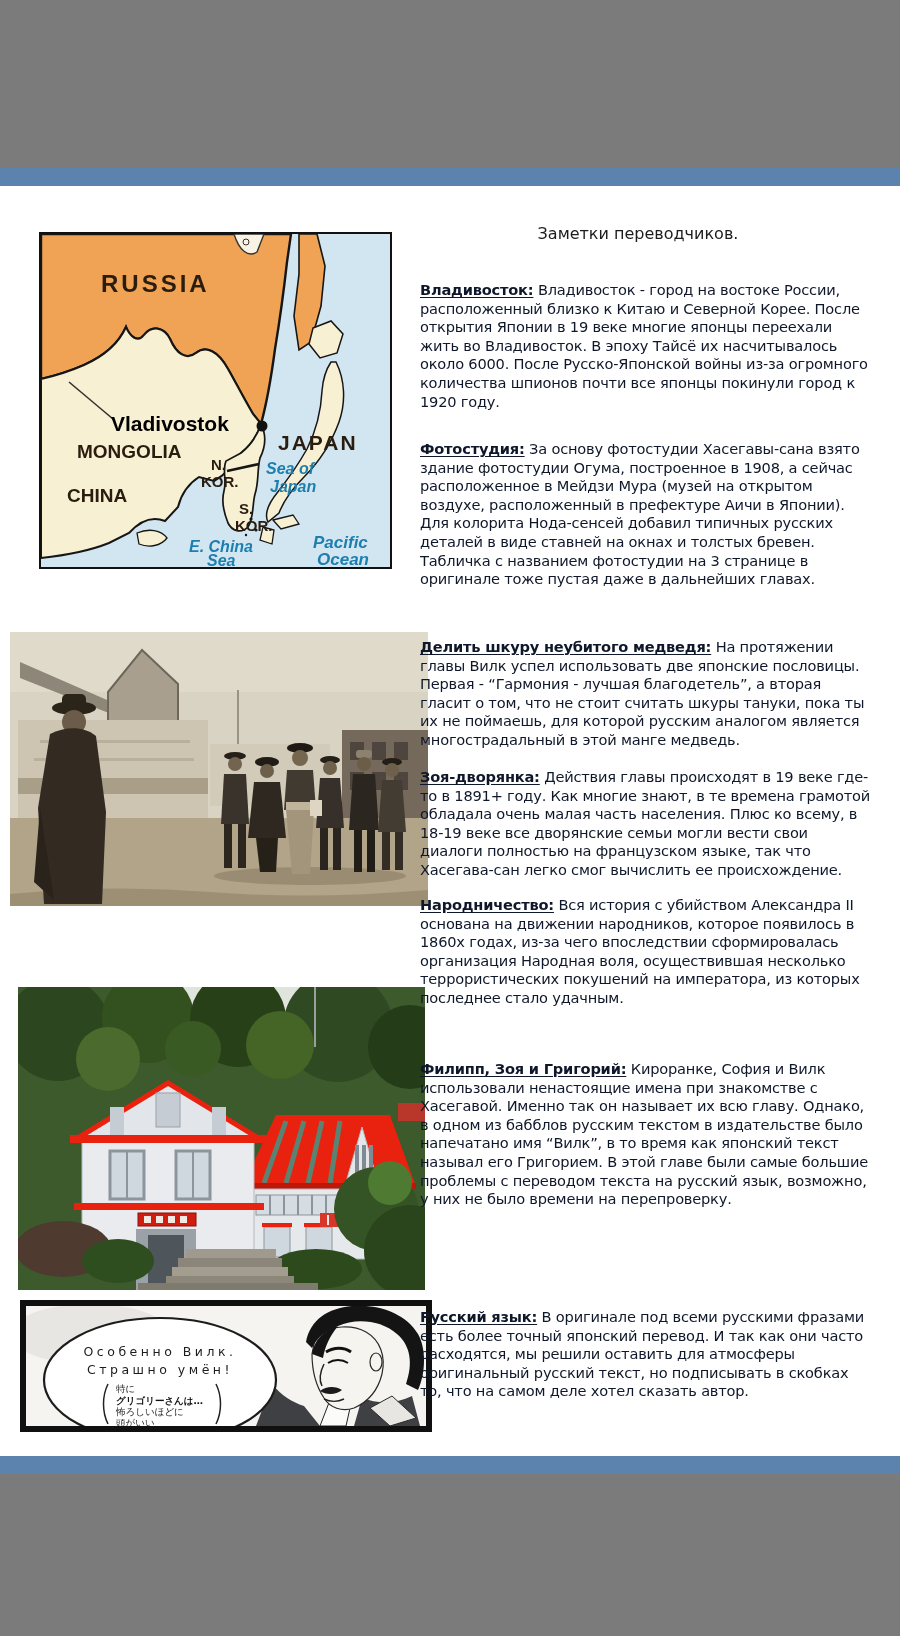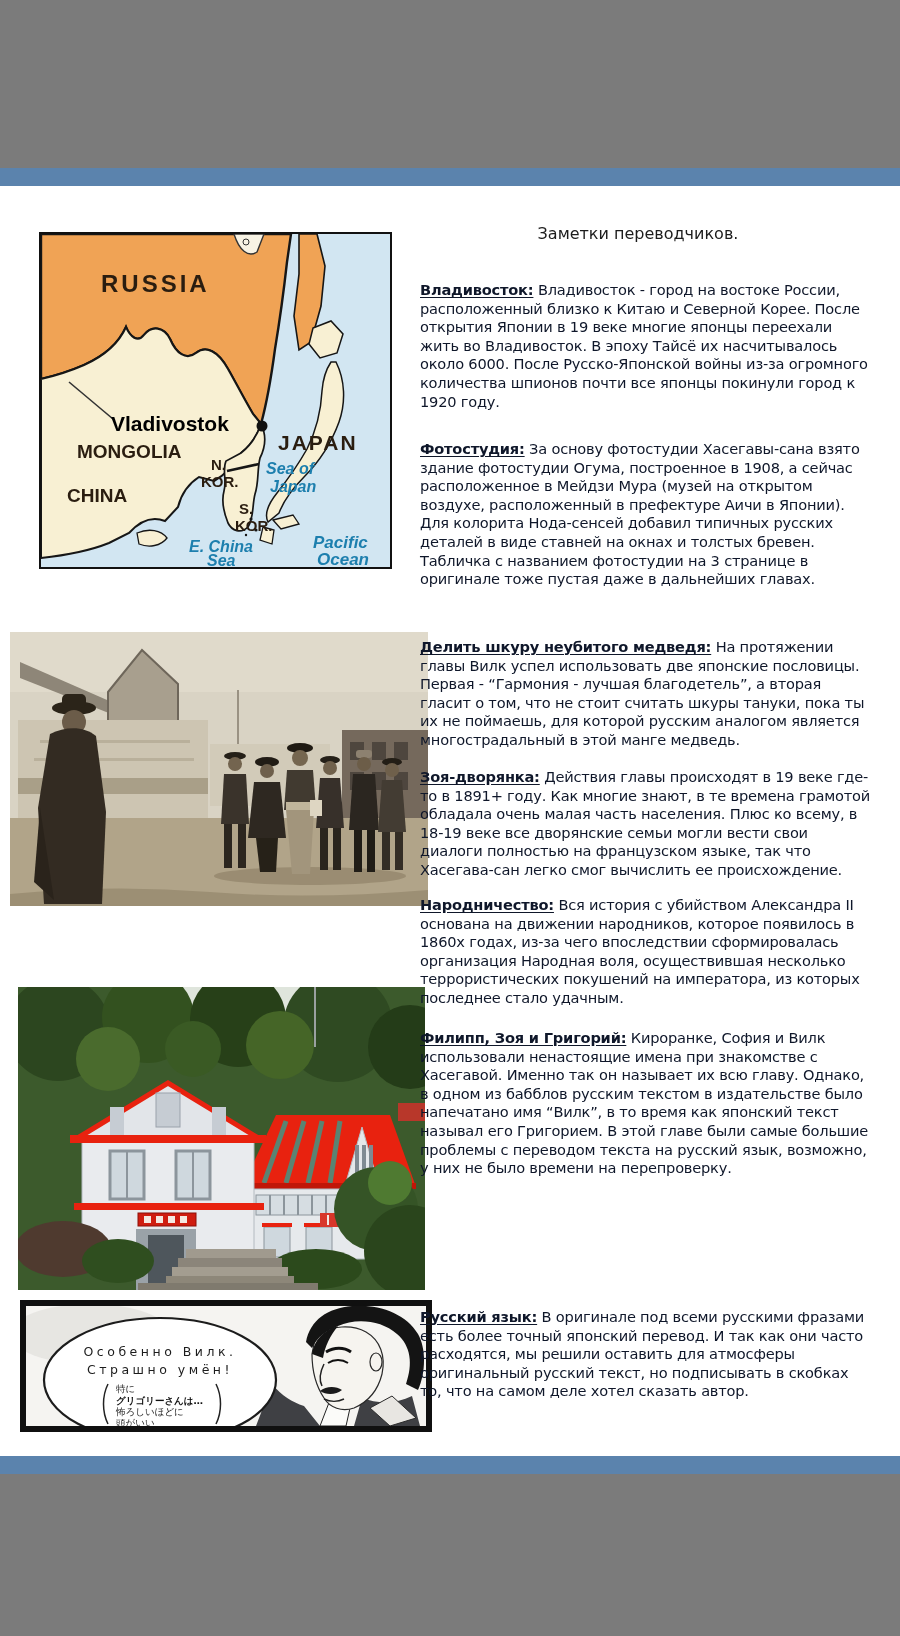--- a/index.html
+++ b/index.html
@@ -11,21 +11,21 @@
   #content{position:absolute;left:0;top:186px;width:900px;height:1270px;background:#ffffff;}
   .abs{position:absolute;}
   #page-title{left:420px;top:224px;width:436px;text-align:center;font-size:16px;color:#1c1c1c;}
   .note{left:420px;width:454px;font-size:14.6px;line-height:18.6px;color:#0f172a;letter-spacing:-0.2px;text-align:left;}
   .note b{font-weight:bold;text-decoration:underline;text-underline-offset:2px;}
   #note-0{top:281px;}
   #note-1{top:440px;}
   #note-2{top:638px;}
   #note-3{top:768px;}
   #note-4{top:896px;}
-  #note-5{top:1029px;}
+  #note-5{top:1060px;}
   #note-6{top:1308px;}
   #map-figure{left:39px;top:232px;width:349px;height:333px;border:2px solid #111;box-sizing:content-box;background:#3b82f6;}
   #photo-residents{left:10px;top:632px;width:418px;height:274px;}
   #residents-caption{left:10px;top:910px;width:418px;text-align:center;font-size:16px;color:#ffffff;}
   #photo-studio{left:18px;top:987px;width:407px;height:303px;}
   #manga-panel{left:20px;top:1300px;width:412px;height:132px;border-radius:11px;}
   svg{display:block;}
   .maplabel{fill:#2a1d10;font-family:"Liberation Sans",sans-serif;font-weight:bold;}
   .sealabel{fill:#1d7fae;font-family:"Liberation Sans",sans-serif;font-style:italic;font-weight:bold;}
 </style>

